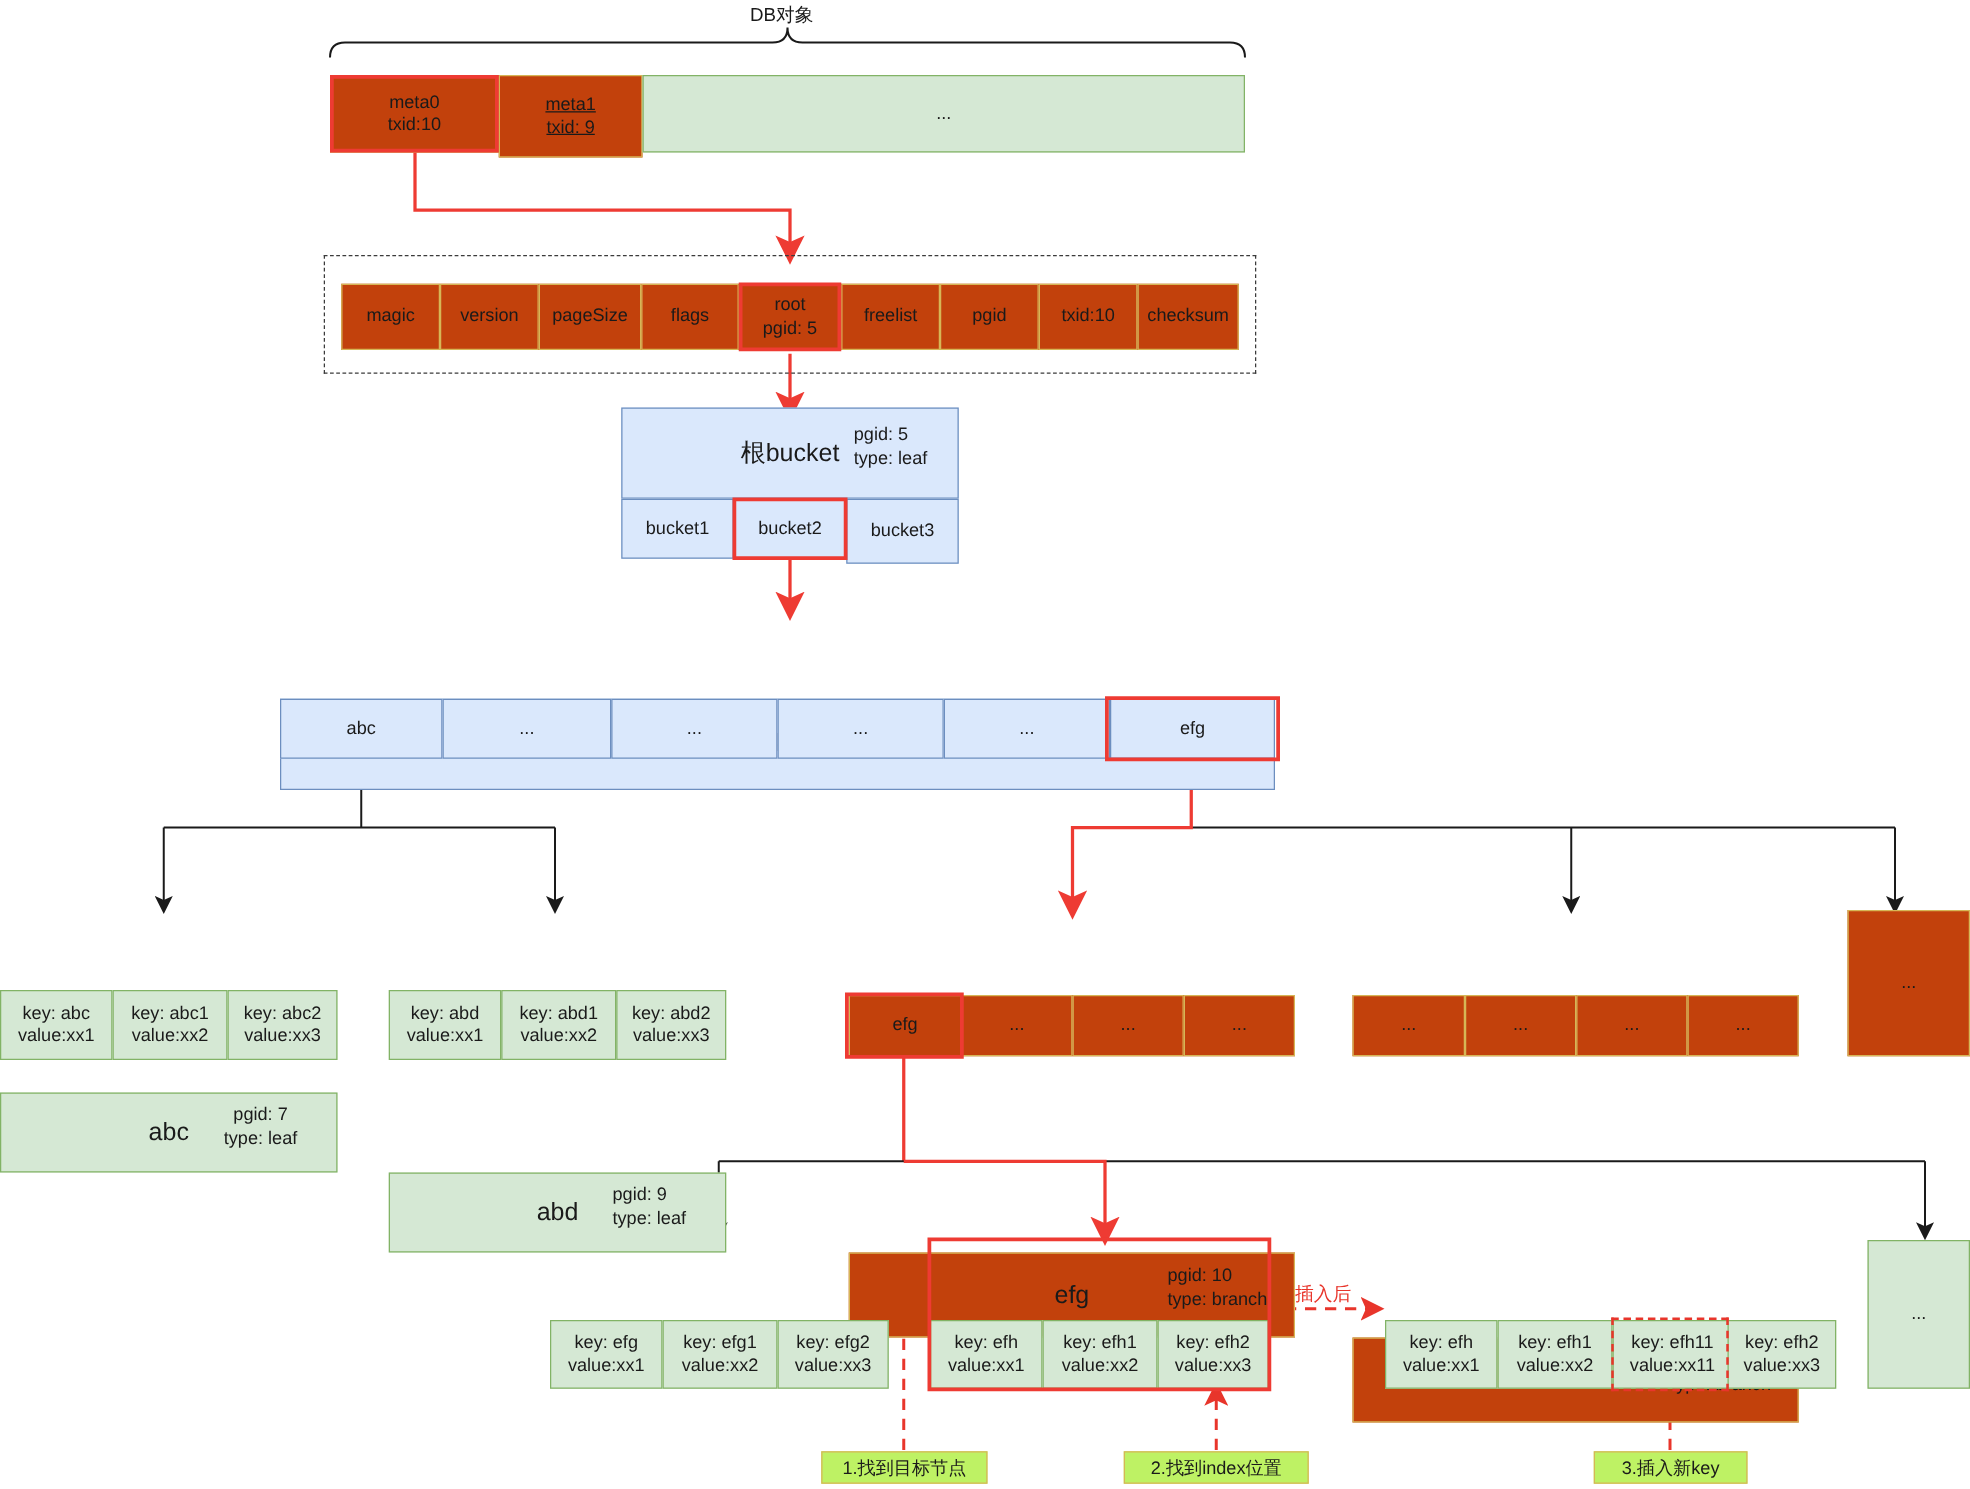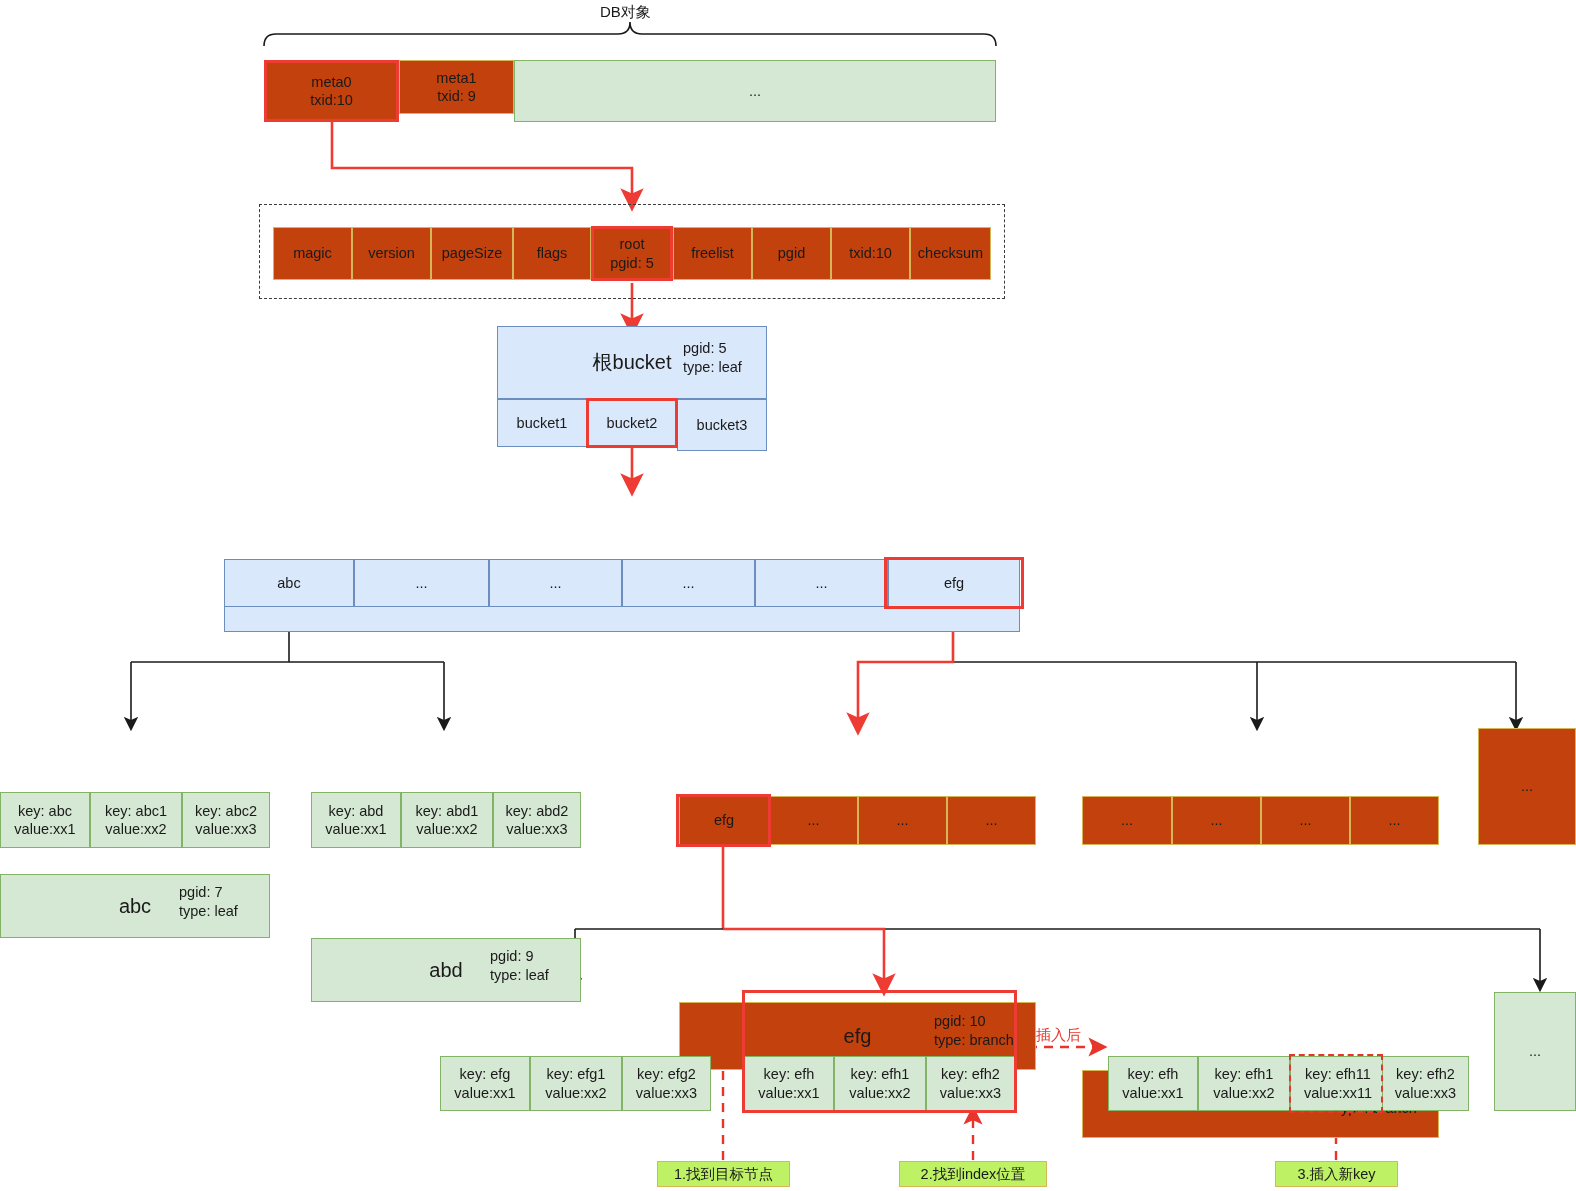--- a/index.html
+++ b/index.html
@@ -85,21 +85,21 @@
 
     <path d="M1028,1047 L1098,1047" fill="none" stroke="#e8352b" stroke-width="2.4" stroke-dasharray="9,7" marker-end="url(#ardash)"></path>
   </svg>
 
   <div class="lbl" style="left:600px;top:3px;font-size:15px;">DB对象</div>
 
   <div class="abs yel cell cellcol" style="left:264px;top:60px;width:135px;height:62px;">
     <span>meta0</span>
     <span>txid:10</span>
   </div>
-  <div class="abs yel cell cellcol" style="left:399px;top:60px;width:115px;height:54px;">
+  <div class="abs yel cell cellcol" style="left:399px;top:60px;width:115px;height:66px;text-decoration:underline;">
     <span>meta1</span>
     <span>txid: 9</span>
   </div>
   <div class="abs grn cell" style="left:514px;top:60px;width:482px;height:62px;">
     <span>...</span>
   </div>
   <div class="redbox" style="left:264px;top:60px;width:135px;height:62px;"></div>
 
   <div class="dashframe" style="left:259px;top:204px;width:746px;height:95px;"></div>
 
@@ -173,21 +173,21 @@
   <div class="abs blu cell" style="left:755px;top:559px;width:133px;height:48px;">
     <span>...</span>
   </div>
   <div class="abs blu cell" style="left:888px;top:559px;width:132px;height:48px;">
     <span>efg</span>
   </div>
   <div class="redbox" style="left:884px;top:557px;width:140px;height:52px;"></div>
 
   <div class="abs grn hdr" style="left:0px;top:728px;width:270px;height:64px;">
     <span class="title">abc</span>
-    <span class="meta" style="left:178px;top:8px;">
+    <span class="meta" style="left:178px;top:8px;text-align:center;">
       <span>pgid: 7</span><br>
       <span>type: leaf</span>
     </span>
   </div>
   <div class="abs grn cell cellcol" style="left:0px;top:792px;width:90px;height:56px;">
     <span>key: abc</span>
     <span>value:xx1</span>
   </div>
   <div class="abs grn cell cellcol" style="left:90px;top:792px;width:92px;height:56px;">
     <span>key: abc1</span>

